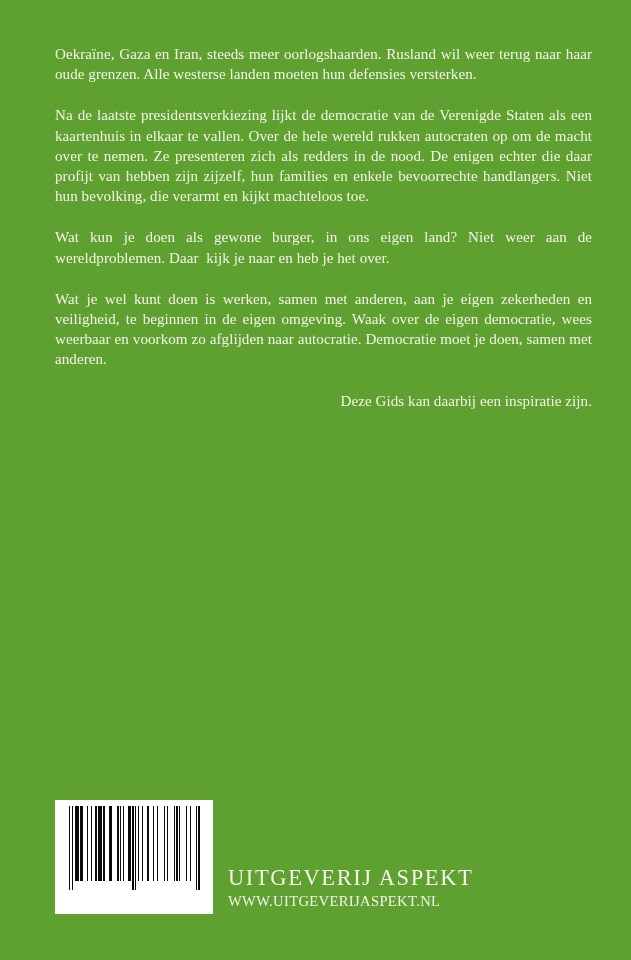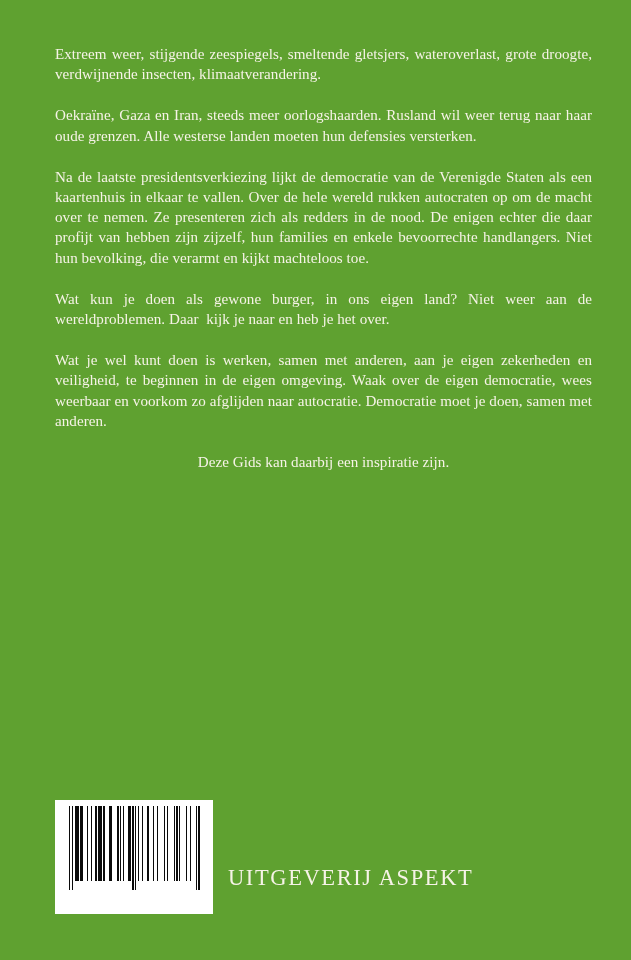--- a/index.html
+++ b/index.html
@@ -37,21 +37,21 @@
     text-align: justify;
     text-justify: inter-word;
     hyphens: manual;
     -webkit-hyphens: manual;
     letter-spacing: 0.05px;
     white-space: pre-wrap;
   }
 
   .blurb p:last-child {
     margin-bottom: 0;
-    text-align: center;
+    text-align: right;
   }
 
   
   .barcode-box {
     position: absolute;
     left: 55px;
     top: 800px;
     width: 158px;
     height: 114px;
     background: #ffffff;
@@ -116,21 +116,20 @@
     margin-top: 1px;
     white-space: nowrap;
   }
 </style>
 </head>
 <body>
 
 <div class="cover">
 
   <div class="blurb">
-    <p>Extreem weer, stijgende zeespiegels, smeltende gletsjers, wateroverlast, grote droogte, verdwijnende insecten, klimaatverandering.</p>
     <p>Oekraïne, Gaza en Iran, steeds meer oorlogshaarden. Rusland wil weer terug naar haar oude grenzen. Alle westerse landen moeten hun defensies versterken.</p>
     <p>Na de laatste presidentsverkiezing lijkt de democratie van de Verenigde Staten als een kaartenhuis in elkaar te vallen. Over de hele wereld rukken auto­craten op om de macht over te nemen. Ze presenteren zich als redders in de nood. De enigen echter die daar profijt van hebben zijn zijzelf, hun families en enkele bevoorrechte handlangers. Niet hun bevolking, die verarmt en kijkt machteloos toe.</p>
     <p>Wat kun je doen als gewone burger, in ons eigen land? Niet weer aan de wereldproblemen. Daar  kijk je naar en heb je het over.</p>
     <p>Wat je wel kunt doen is werken, samen met anderen, aan je eigen zeker­heden en veiligheid, te beginnen in de eigen omgeving. Waak over de eigen democratie, wees weerbaar en voorkom zo afglijden naar autocratie. Demo­cratie moet je doen, samen met anderen.</p>
     <p>Deze Gids kan daarbij een inspiratie zijn.</p>
   </div>
 
   <div class="barcode-box">
     <div class="barcode-bars" id="barcode-bars">
         <div class="guard" style="width:1.38px;height:100%;"></div>
@@ -190,15 +189,16 @@
         <div class="bar" style="width:1.38px;height:89%;align-self:flex-start;"></div>
         <div class="sp" style="width:4.14px;"></div>
         <div class="guard" style="width:1.38px;height:100%;"></div>
         <div class="sp" style="width:1.38px;"></div>
         <div class="guard" style="width:1.38px;height:100%;"></div>
       </div>
   </div>
 
   <div class="publisher">
     <div class="publisher-name">UITGEVERIJ ASPEKT</div>
+    <div class="publisher-url">WWW.UITGEVERIJASPEKT.NL</div>
   </div>
 
 </div>
 
 </body></html>

